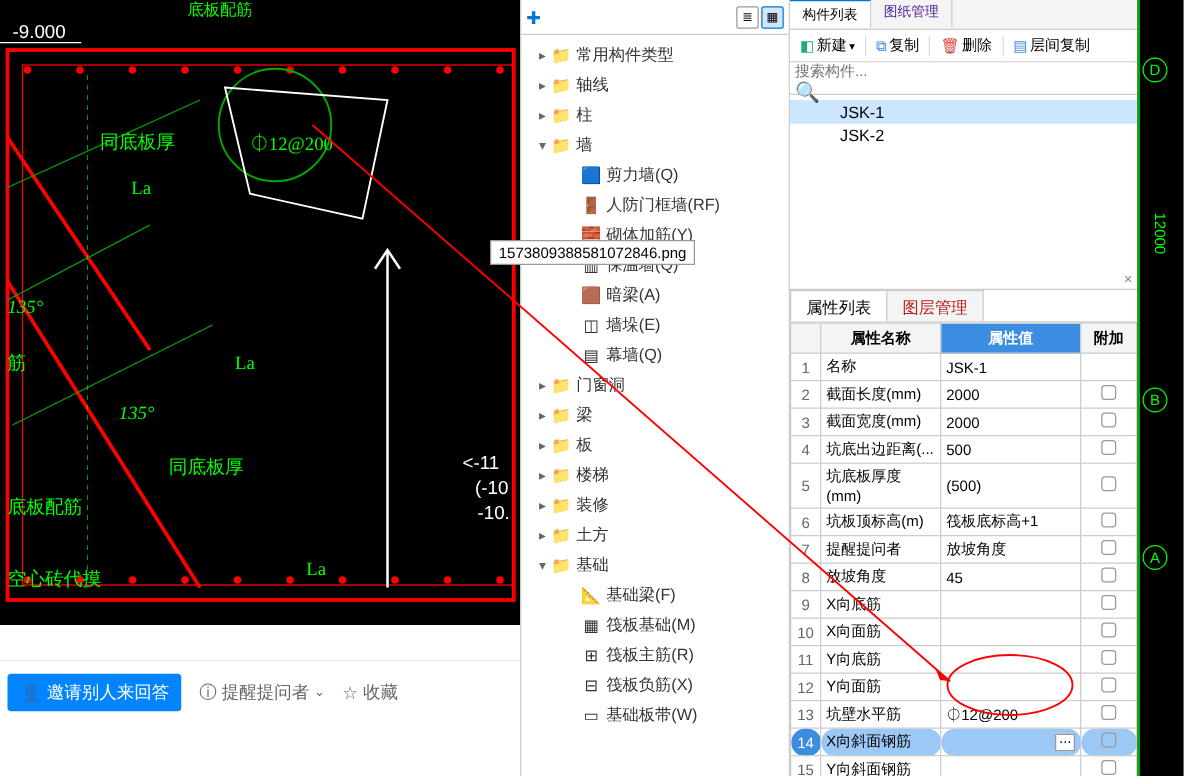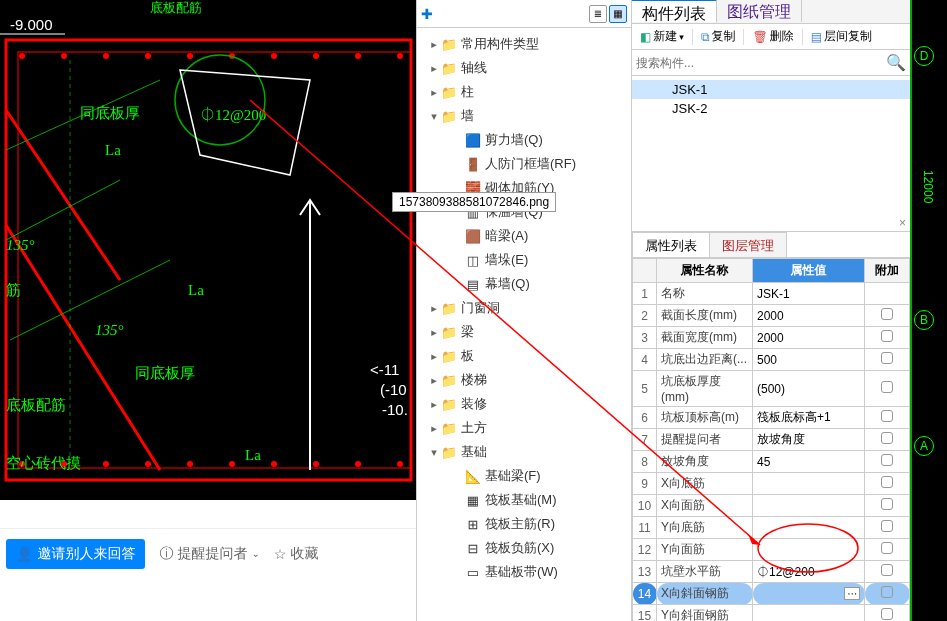--- a/index.html
+++ b/index.html
@@ -28,50 +28,50 @@
 .tree { font-size: 13px; color: #333; padding: 4px 0; overflow-y: auto; height: 580px; }
 .tree-item { display: flex; align-items: center; padding: 3px 4px; white-space: nowrap; }
 .tree-item .expand { width: 14px; text-align: center; color: #666; font-size: 11px; }
 .tree-item .icon { width: 16px; height: 14px; margin-right: 4px; display: inline-flex; align-items: center; justify-content: center; }
 .folder { color: #f0a030; }
 .lvl1 { padding-left: 10px; }
 .lvl2 { padding-left: 34px; }
 
 
 .right-panel { position: absolute; left: 632px; top: 0; width: 278px; height: 621px; background: #fff; }
-.tabs-top { height: 24px; display: flex; background: #f4f4f4; border-bottom: 1px solid #ccc; font-size: 16px; }
+.tabs-top { height: 24px; display: flex; background: #f4f4f4; border-bottom: 1px solid #ccc; font-size: 11px; }
 .tabs-top .tab { padding: 3px 10px; border-right: 1px solid #ccc; background: #fff; border-top: 2px solid #0078d4; position: relative; top: -1px; }
 .tabs-top .tab.inactive { background: #f4f4f4; border-top: none; color: #4c1d95; }
 
 .toolbar { height: 26px; border-bottom: 1px solid #ccc; display: flex; align-items: center; font-size: 12px; padding: 0 4px; gap: 2px; }
 .toolbar .btn { display: inline-flex; align-items: center; padding: 2px 4px; gap: 2px; }
 .toolbar .sep { width: 1px; height: 16px; background: #ddd; margin: 0 2px; }
 
-.search-row { height: 26px; border-bottom: 1px solid #ccc; display: flex; align-items: center; padding: 0 4px; }
+.search-row { height: 26px; border-bottom: 1px solid #ccc; display: flex; padding: 0 4px; flex-direction: column; }
 .search-row input { flex: 1; border: none; outline: none; font-size: 12px; color: #999; }
 .search-row .mag { color: #0078d4; }
 
 .comp-list { height: 156px; border-bottom: 1px solid #ccc; font-size: 13px; padding: 4px 0; overflow: auto; }
 .comp-list .row { padding: 2px 4px 2px 20px; }
 .comp-list .row .tri { display: inline-block; width: 12px; color: #666; }
 .comp-list .row.sel { background: #cde6ff; }
 .comp-list .indent { padding-left: 40px; }
 
 .prop-panel { position: relative; }
 .mini-x { position: absolute; right: 4px; top: -16px; font-size: 12px; color: #888; }
 .prop-tabs { height: 26px; display: flex; font-size: 13px; border-bottom: 1px solid #ccc; }
 .prop-tabs .ptab { padding: 4px 12px; border: 1px solid #ccc; border-bottom: none; margin-right: -1px; background: #fff; }
 .prop-tabs .ptab.inactive { background: #f4f4f4; color: #b91c1c; }
 
 .prop-table { font-size: 12px; border-collapse: collapse; width: 100%; }
 .prop-table th { background: #f4f4f4; border: 1px solid #ccc; padding: 3px 4px; font-weight: bold; }
 .prop-table th.highlight { background: #3a8de0; color: #fff; }
 .prop-table td { border: 1px solid #ccc; padding: 2px 4px; height: 21px; }
 .prop-table .rownum { width: 24px; text-align: center; color: #666; }
-.prop-table .pname { color: #404040; width: 96px; }
+.prop-table .pname { color: #000000; width: 96px; }
 .prop-table .pval { }
 .prop-table tr.sel td { background: #9cc8f5; border-radius: 11px; }
 .prop-table tr.sel .rownum { background: #3a8de0; color: #fff; }
 .prop-table .chk { text-align: center; }
 .prop-table .chk span { display: inline-block; width: 12px; height: 12px; border: 1px solid #999; border-radius: 3px; }
 .more-btn { display:inline-block; border:1px solid #999; padding:0 2px; font-size:10px; background:#fff; float:right; }
 
 
 .ruler { position: absolute; left: 910px; top: 0; width: 37px; height: 621px; background: #000; }
 .ruler .marker { position: absolute; width: 20px; height: 20px; border: 1px solid #0f0; border-radius: 50%; color: #0f0; font-size: 12px; text-align: center; line-height: 18px; left: 14px; transform: translateX(-50%); }

